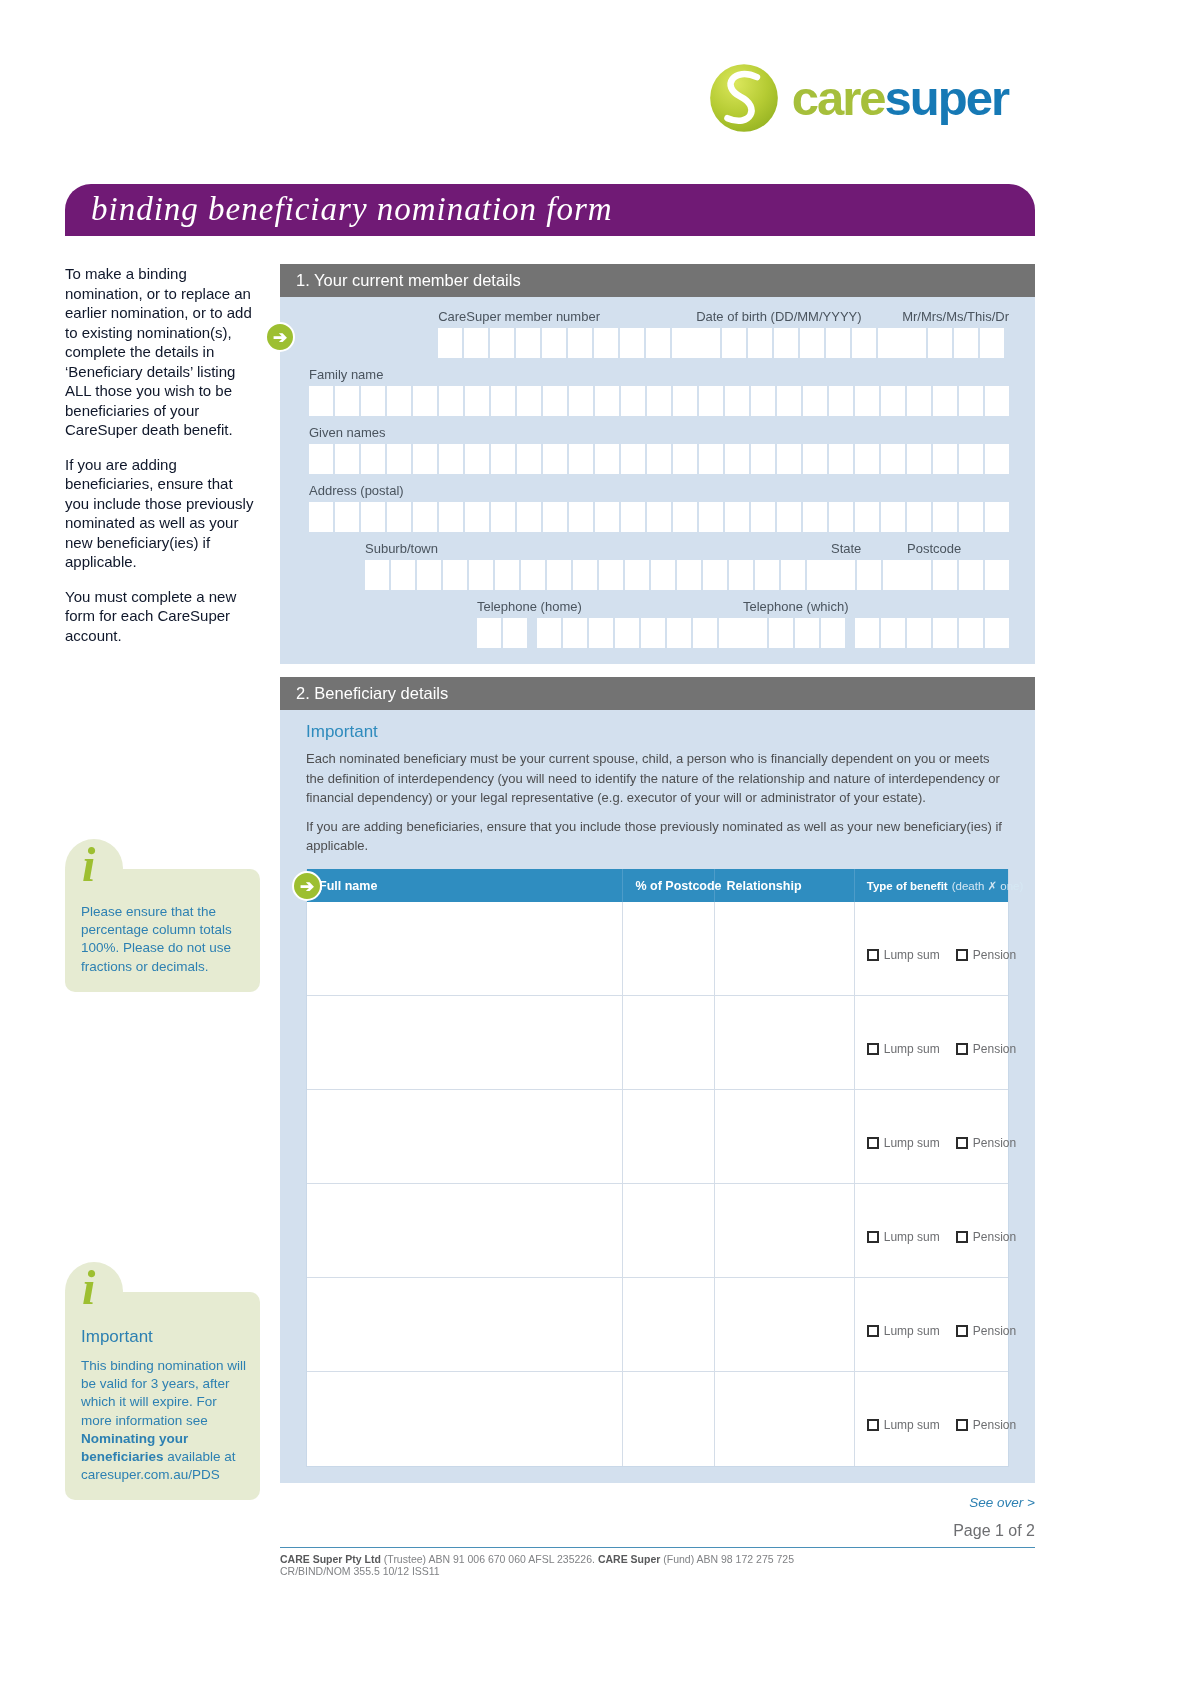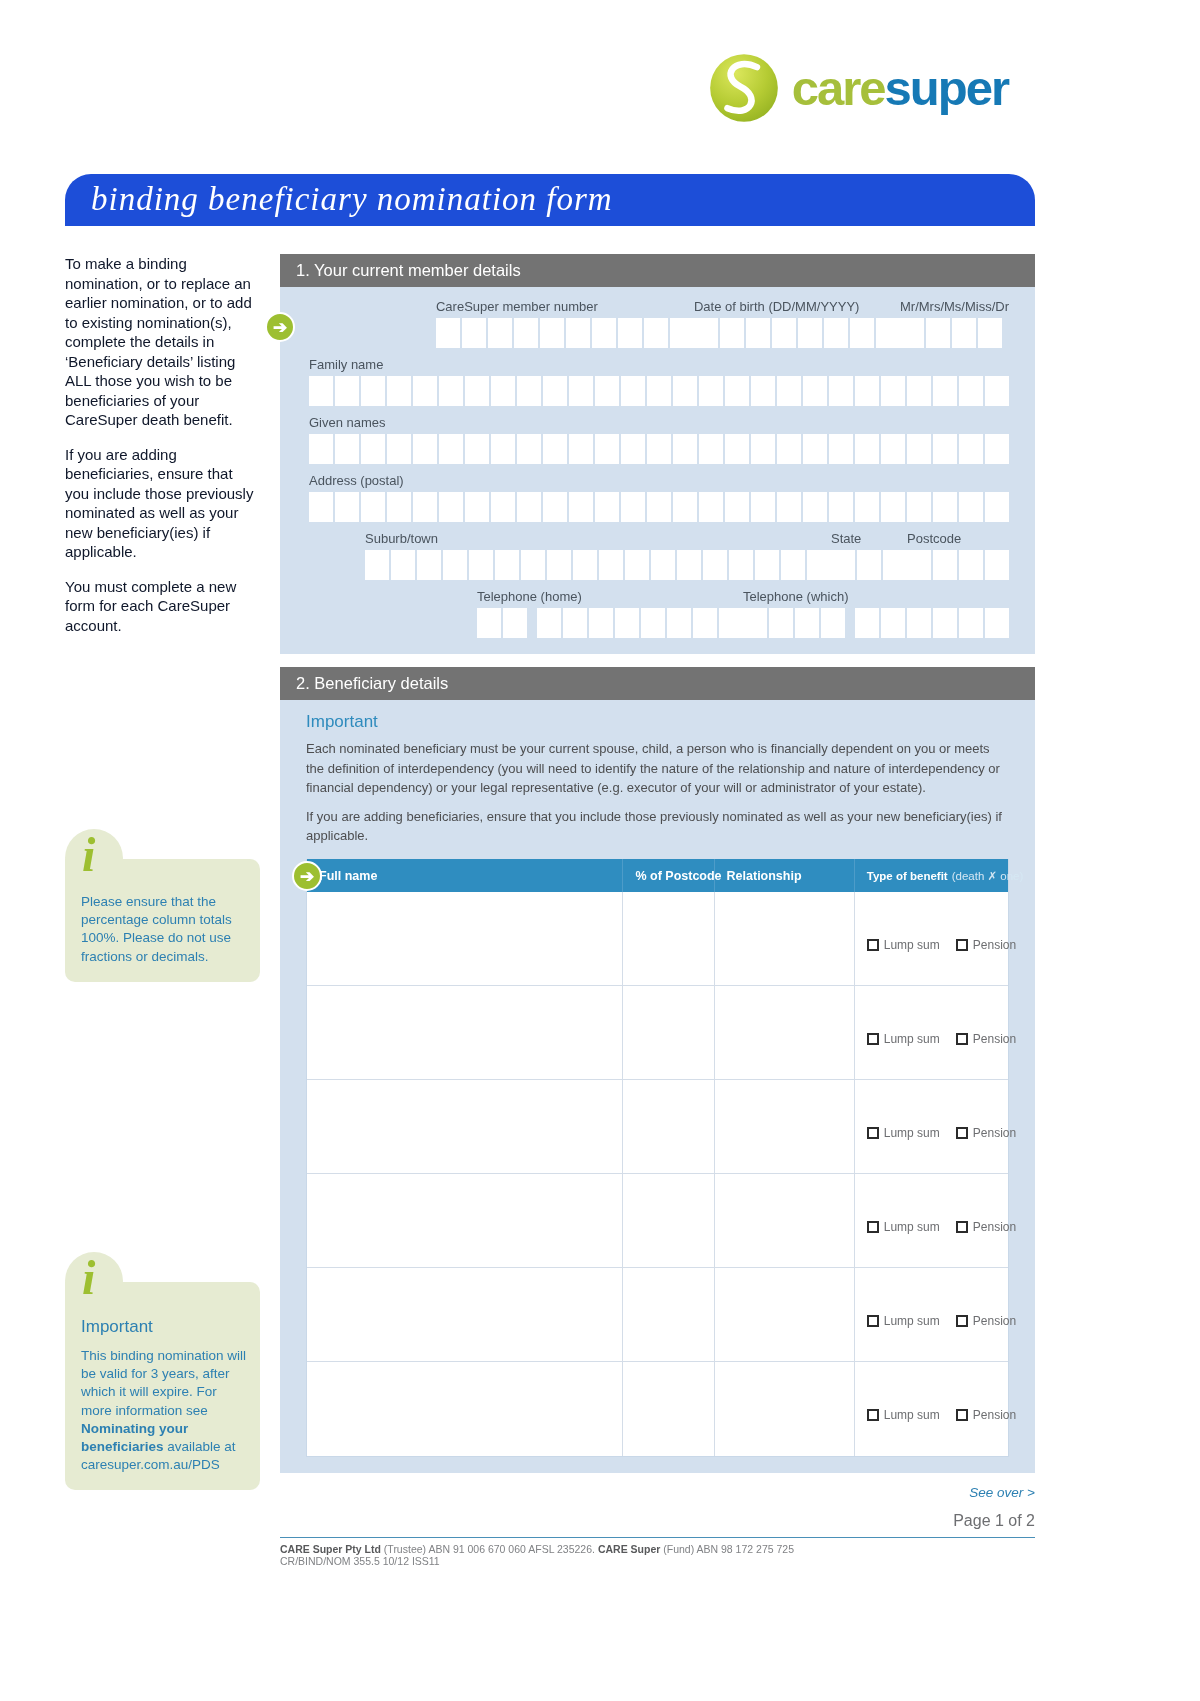--- a/index.html
+++ b/index.html
@@ -2,34 +2,34 @@
 <html><head>
 <meta charset="utf-8">
 <style>
   * { box-sizing: border-box; margin: 0; padding: 0; }
   html, body { background: #ffffff; }
   body {
     width: 1200px; height: 1701px;
     font-family: "Liberation Sans", sans-serif;
     position: relative; overflow: hidden;
   }
-  .page { width: 1200px; height: 1351px; position: relative; }
+  .page { width: 1200px; height: 1351px; position: relative; margin-top: 10px; }
 
   
   .logo-row { display: flex; justify-content: flex-end; padding: 52px 192px 0 0; }
   .logo { display: flex; align-items: center; }
   .logo svg { width: 72px; height: 72px; margin-right: 12px; }
   .logo .wordmark { font-size: 49px; font-weight: bold; letter-spacing: -2px; line-height: 1; }
   .logo .care { color: #a6bf3b; }
   .logo .super { color: #1679b5; }
 
   
   .banner {
     margin: 50px 165px 0 65px; height: 52px;
-    background: #1d4ed8; border-radius: 26px 26px 0 0;
+    background: #701a75; border-radius: 26px 26px 0 0;
     display: flex; align-items: center; padding: 0 0 2px 26px;
   }
   .banner .script {
     font-family: "Liberation Serif", serif; font-style: italic;
     color: #ffffff; font-size: 33px; letter-spacing: 1px;
   }
 
   
   .columns { display: flex; margin: 28px 165px 0 65px; align-items: flex-start; }
   .left-col { width: 195px; flex: none; position: relative; min-height: 1260px; }
@@ -203,21 +203,21 @@
                     <div class="cell"></div>
                     <div class="cell"></div>
                     <div class="cell"></div>
                     <div class="cell"></div>
                     <div class="cell"></div>
                     <div class="cell"></div>
                   </div>
                 </div>
               </div>
               <div>
-                <div class="flabel">Mr/Mrs/Ms/Miss/Dr</div>
+                <div class="flabel">Mr/Mrs/Ms/This/Dr</div>
                 <div class="boxgrid">
                   <div class="bgroup">
                     <div class="cell"></div>
                     <div class="cell"></div>
                     <div class="cell"></div>
                     <div class="cell"></div>
                   </div>
                 </div>
               </div>
             </div>

